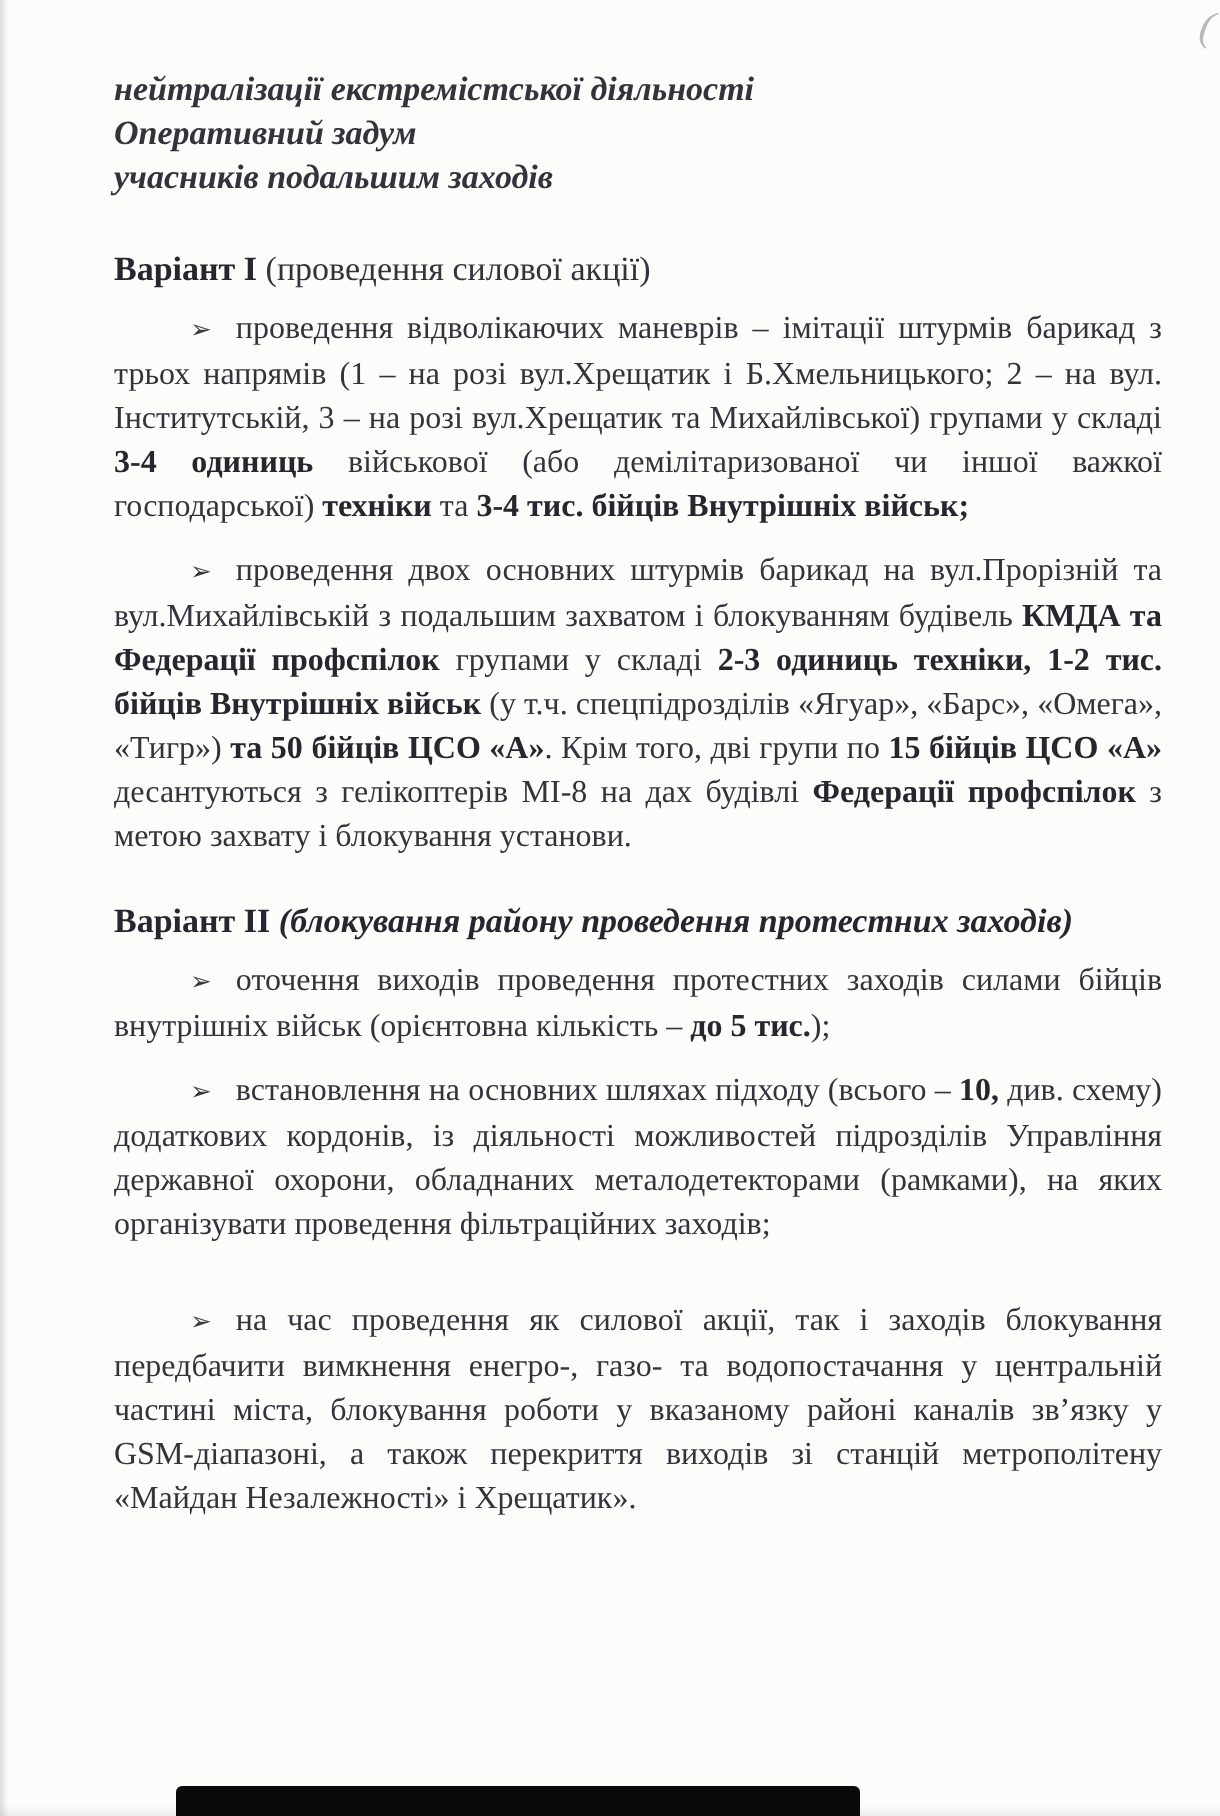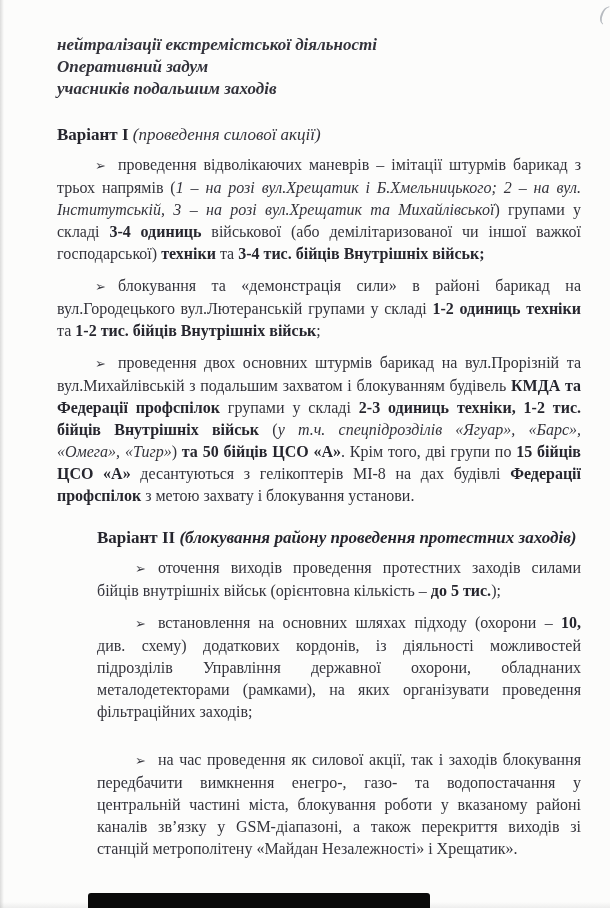--- a/index.html
+++ b/index.html
@@ -41,26 +41,26 @@
     font-size:17px;line-height:22px;font-weight:normal;
     margin:0 0 8px 0;
   }
   .para{
     font-size:16px;line-height:22px;
     text-align:justify;
     text-indent:38px;
     margin:0 0 10px 0;
     hyphens:none;
   }
-  .sec2{display:block;margin-top:20px;margin-left:40px;}
+  .sec2{display:block;margin-top:20px;}
   .para.big-gap{margin-top:26px;}
   
   .s-r{}
   .s-b{font-weight:bold;color:#26262e;text-align:center;}
-  .s-i{font-style:italic;}
+  .s-i{}
   .s-bi{font-weight:bold;font-style:italic;color:#26262e;}
   .s-arrow{
     font-family:"DejaVu Sans",sans-serif;
     font-size:13px;
     margin-right:12px;
     color:#3a3a42;
   }
   .redaction{
     position:absolute;
     left:88px;top:893px;width:342px;height:15px;
@@ -81,28 +81,27 @@
 
     <div class="title">
       <div>нейтралізації екстремістської діяльності</div>
       <div>Оперативний задум</div>
       <div>учасників подальшим заходів</div>
     </div>
 
     <section>
       <h2 class="vh"><span class="s-b">Варіант I </span><span class="s-i">(проведення силової акції)</span></h2>
       <p class="para"><span class="s-arrow">➢</span><span class="s-r">проведення відволікаючих маневрів – імітації штурмів барикад з трьох напрямів (</span><span class="s-i">1 – на розі вул.Хрещатик і Б.Хмельницького; 2 – на вул. Інститутській, 3 – на розі вул.Хрещатик та Михайлівської</span><span class="s-r">) групами у складі </span><span class="s-b">3-4 одиниць</span><span class="s-r"> військової (або демілітаризованої чи іншої важкої господарської) </span><span class="s-b">техніки</span><span class="s-r"> та </span><span class="s-b">3-4 тис. бійців Внутрішніх військ;</span></p>
-      <p class="para"><span class="s-arrow">➢</span><span class="s-r">блокування та «демонстрація сили» в районі барикад на вул.Городецького вул.Лютеранській групами у складі </span><span class="s-b">1-2 одиниць техніки</span><span class="s-r"> та </span><span class="s-b">1-2 тис. бійців Внутрішніх військ</span><span class="s-r">;</span></p>
       <p class="para"><span class="s-arrow">➢</span><span class="s-r">проведення двох основних штурмів барикад на вул.Прорізній та вул.Михайлівській з подальшим захватом і блокуванням будівель </span><span class="s-b">КМДА та Федерації профспілок</span><span class="s-r"> групами у складі </span><span class="s-b">2-3 одиниць техніки, 1-2 тис. бійців Внутрішніх військ</span><span class="s-r"> (</span><span class="s-i">у т.ч. спецпідрозділів «Ягуар», «Барс», «Омега», «Тигр»</span><span class="s-r">) </span><span class="s-b">та 50 бійців ЦСО «А»</span><span class="s-r">. Крім того, дві групи по </span><span class="s-b">15 бійців ЦСО «А»</span><span class="s-r"> десантуються з гелікоптерів МІ-8 на дах будівлі </span><span class="s-b">Федерації профспілок</span><span class="s-r"> з метою захвату і блокування установи.</span></p>
     </section>
 
     <section class="sec2">
       <h2 class="vh"><span class="s-b">Варіант II </span><span class="s-bi">(блокування району проведення протестних заходів)</span></h2>
       <p class="para"><span class="s-arrow">➢</span><span class="s-r">оточення виходів проведення протестних заходів силами бійців внутрішніх військ (орієнтовна кількість – </span><span class="s-b">до 5 тис.</span><span class="s-r">);</span></p>
-      <p class="para"><span class="s-arrow">➢</span><span class="s-r">встановлення на основних шляхах підходу (охорони – </span><span class="s-b">10,</span><span class="s-r"> див. схему) додаткових кордонів, із діяльності можливостей підрозділів Управління державної охорони, обладнаних металодетекторами (рамками), на яких організувати проведення фільтраційних заходів;</span></p>
+      <p class="para"><span class="s-arrow">➢</span><span class="s-r">встановлення на основних шляхах підходу (всього – </span><span class="s-b">10,</span><span class="s-r"> див. схему) додаткових кордонів, із діяльності можливостей підрозділів Управління державної охорони, обладнаних металодетекторами (рамками), на яких організувати проведення фільтраційних заходів;</span></p>
       <p class="para big-gap"><span class="s-arrow">➢</span><span class="s-r">на час проведення як силової акції, так і заходів блокування передбачити вимкнення енегро-, газо- та водопостачання у центральній частині міста, блокування роботи у вказаному районі каналів зв’язку у GSM-діапазоні, а також перекриття виходів зі станцій метрополітену «Майдан Незалежності» і Хрещатик».</span></p>
     </section>
 
   </div>
 
   <div class="redaction"></div>
 
 </div>
 
 </body></html>

